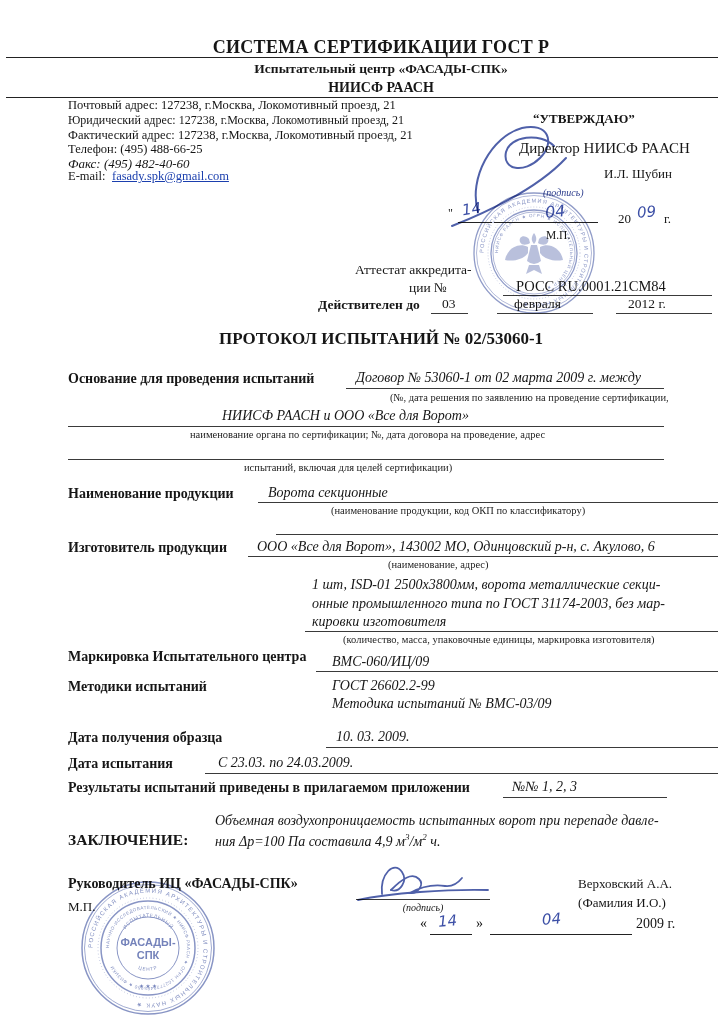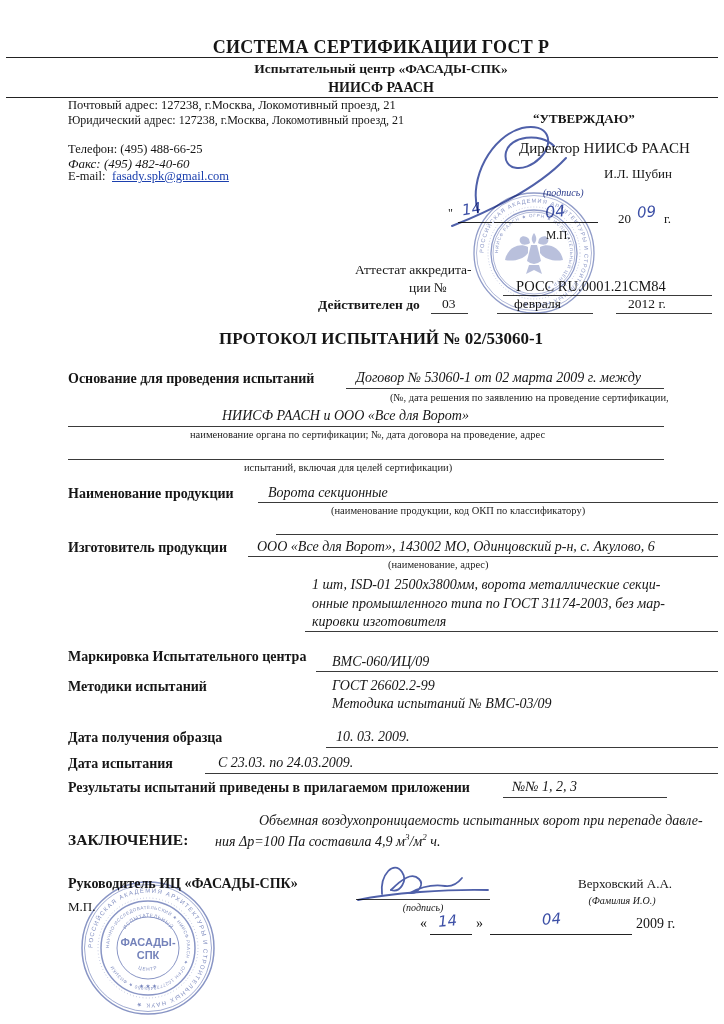--- a/index.html
+++ b/index.html
@@ -26,20 +26,21 @@
 <div id="page">
 
   <div class="abs b ctr" style="left:38px;top:37px;width:686px;font-size:18px;letter-spacing:.3px;">СИСТЕМА СЕРТИФИКАЦИИ ГОСТ Р</div>
   <div class="rule" style="left:6px;top:57px;width:712px;"></div>
   <div class="abs b ctr" style="left:38px;top:61px;width:686px;font-size:13.5px;">Испытательный центр «ФАСАДЫ-СПК»</div>
   <div class="abs b ctr" style="left:38px;top:80px;width:686px;font-size:14px;">НИИСФ РААСН</div>
   <div class="rule" style="left:6px;top:97px;width:712px;"></div>
 
   <div class="abs" style="left:68px;top:98px;font-size:12.5px;">Почтовый адрес: 127238, г.Москва, Локомотивный проезд, 21</div>
   <div class="abs" style="left:68px;top:113px;font-size:12px;">Юридический адрес: 127238, г.Москва, Локомотивный проезд, 21</div>
+  <div class="abs" style="left:68px;top:128px;font-size:12.5px;">Фактический адрес: 127238, г.Москва, Локомотивный проезд, 21</div>
   <div class="abs" style="left:68px;top:142px;font-size:12.5px;">Телефон: (495) 488-66-25</div>
   <div class="abs" style="left:68px;top:156px;font-size:13px;font-style:italic;">Факс: (495) 482-40-60</div>
   <div class="abs" style="left:68px;top:169px;font-size:12.5px;">E-mail:</div>
   <a class="abs email" href="#" style="left:112px;top:169px;font-size:12.5px;">fasady.spk@gmail.com</a>
 
   <div class="abs b" style="left:533px;top:111px;font-size:13px;">“УТВЕРЖДАЮ”</div>
   <div class="abs" style="left:519px;top:140px;font-size:15px;">Директор НИИСФ РААСН</div>
   <div class="abs" style="left:604px;top:166px;font-size:13px;">И.Л. Шубин</div>
   <div class="abs i" style="left:543px;top:187px;font-size:10px;color:#30408f;">(подпись)</div>
 
@@ -85,20 +86,21 @@
   <div class="line" style="left:276px;top:534px;width:442px;"></div>
   <div class="abs lbl" style="left:68px;top:540px;">Изготовитель продукции</div>
   <div class="abs val" style="left:257px;top:539px;">ООО «Все для Ворот», 143002 МО, Одинцовский р-н, с. Акулово, 6</div>
   <div class="line" style="left:248px;top:556px;width:470px;"></div>
   <div class="abs cap" style="left:388px;top:559px;">(наименование, адрес)</div>
 
   <div class="abs val" style="left:312px;top:577px;">1 шт, ISD-01 2500х3800мм, ворота металлические секци-</div>
   <div class="abs val" style="left:312px;top:596px;">онные промышленного типа по ГОСТ 31174-2003, без мар-</div>
   <div class="abs val" style="left:312px;top:614px;">кировки изготовителя</div>
   <div class="line" style="left:305px;top:631px;width:413px;"></div>
+  <div class="abs cap" style="left:343px;top:634px;">(количество, масса, упаковочные единицы, маркировка изготовителя)</div>
 
   <div class="abs lbl" style="left:68px;top:649px;">Маркировка Испытательного центра</div>
   <div class="abs val" style="left:332px;top:654px;">ВМС-060/ИЦ/09</div>
   <div class="line" style="left:316px;top:671px;width:402px;"></div>
 
   <div class="abs lbl" style="left:68px;top:679px;">Методики испытаний</div>
   <div class="abs val" style="left:332px;top:678px;">ГОСТ 26602.2-99</div>
   <div class="abs val" style="left:332px;top:696px;">Методика испытаний № ВМС-03/09</div>
 
   <div class="abs lbl" style="left:68px;top:730px;">Дата получения образца</div>
@@ -106,32 +108,32 @@
   <div class="line" style="left:326px;top:747px;width:392px;"></div>
 
   <div class="abs lbl" style="left:68px;top:756px;">Дата испытания</div>
   <div class="abs val" style="left:218px;top:755px;">С 23.03. по 24.03.2009.</div>
   <div class="line" style="left:205px;top:773px;width:513px;"></div>
 
   <div class="abs lbl" style="left:68px;top:780px;">Результаты испытаний приведены в прилагаемом приложении</div>
   <div class="abs val" style="left:512px;top:779px;">№№ 1, 2, 3</div>
   <div class="line" style="left:503px;top:797px;width:164px;"></div>
 
-  <div class="abs val" style="left:215px;top:813px;margin-left:44px;">Объемная воздухопроницаемость испытанных ворот при перепаде давле-</div>
+  <div class="abs val" style="left:215px;top:813px;">Объемная воздухопроницаемость испытанных ворот при перепаде давле-</div>
   <div class="abs b" style="left:68px;top:831px;font-size:15.5px;">ЗАКЛЮЧЕНИЕ:</div>
   <div class="abs val" style="left:215px;top:832px;"><span>ния Δр=100 Па составила 4,9 м</span><sup>3</sup><span>/м</span><sup>2</sup><span> ч.</span></div>
 
   <div class="abs lbl" style="left:68px;top:876px;">Руководитель ИЦ «ФАСАДЫ-СПК»</div>
   <div class="abs" style="left:68px;top:899px;font-size:13px;">М.П.</div>
 
   <div class="line" style="left:356px;top:899px;width:134px;"></div>
   <div class="abs i ctr" style="left:373px;top:902px;width:100px;font-size:10px;">(подпись)</div>
 
   <div class="abs" style="left:578px;top:876px;font-size:13px;">Верховский А.А.</div>
-  <div class="abs ctr" style="left:572px;top:895px;width:100px;font-size:10px;font-style:italic;">(Фамилия И.О.)</div>
+  <div class="abs ctr" style="left:572px;top:895px;width:100px;font-size:13px;">(Фамилия И.О.)</div>
 
   <div class="abs" style="left:420px;top:916px;font-size:14px;">«</div>
   <div class="line" style="left:430px;top:934px;width:42px;border-top-color:#222;"></div>
   <div class="abs hand" style="left:438px;top:912px;font-size:15px;transform:rotate(-5deg);">14</div>
   <div class="abs" style="left:476px;top:916px;font-size:14px;">»</div>
   <div class="line" style="left:490px;top:934px;width:142px;border-top-color:#222;"></div>
   <div class="abs hand" style="left:542px;top:910px;font-size:15px;transform:rotate(-4deg);">04</div>
   <div class="abs" style="left:636px;top:916px;font-size:14px;">2009 г.</div>
 
   <svg class="stamp" style="left:470px;top:189px;" width="128" height="128" viewBox="-64 -64 128 128">

